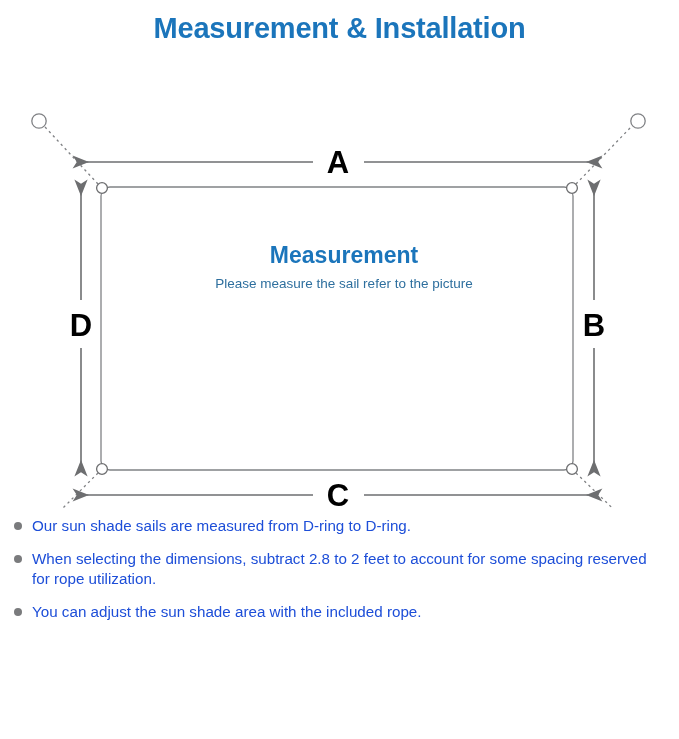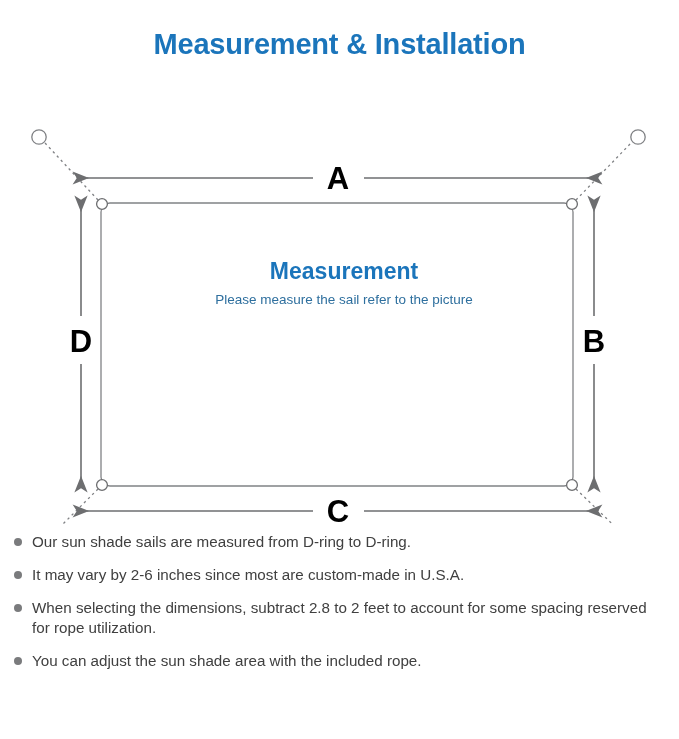--- a/index.html
+++ b/index.html
@@ -15,21 +15,21 @@
     overflow: hidden;
     position: relative;
   }
   #page-title {
     text-align: center;
     color: #1b75bb;
     font-size: 29px;
     font-weight: bold;
     letter-spacing: -0.2px;
     margin: 0;
-    padding: 24px 0 0 0;
+    padding: 8px 0 0 0;
     line-height: 40px;
   }
   #diagram-wrap {
     width: 679px;
     height: 460px;
     position: relative;
   }
   #diagram-svg {
     display: block;
   }
@@ -54,21 +54,21 @@
     list-style: none;
     margin: 0;
     padding: 8px 18px 0 14px;
   }
   .note-item {
     display: flex;
     align-items: flex-start;
     margin-bottom: 13px;
     font-size: 15.2px;
     line-height: 20px;
-    color: #404040;
+    color: #1d4ed8;
   }
   .note-bullet {
     flex: 0 0 auto;
     width: 8px;
     height: 8px;
     border-radius: 50%;
     background: #7a7b7d;
     margin: 6px 10px 0 0;
   }
   .note-text {
@@ -129,23 +129,19 @@
   </svg>
 </div>
 
 <ul id="notes-list">
   <li class="note-item">
     <span class="note-bullet"></span>
     <span class="note-text">Our sun shade sails are measured from D-ring to D-ring.</span>
   </li>
   <li class="note-item">
     <span class="note-bullet"></span>
-    <span class="note-text">It may vary by 2-6 inches since most are custom-made in U.S.A.</span>
-  </li>
-  <li class="note-item">
-    <span class="note-bullet"></span>
     <span class="note-text">When selecting the dimensions, subtract 2.8 to 2 feet to account for some spacing reserved for rope utilization.</span>
   </li>
   <li class="note-item">
     <span class="note-bullet"></span>
     <span class="note-text">You can adjust the sun shade area with the included rope.</span>
   </li>
 </ul>
 
 </body></html>

